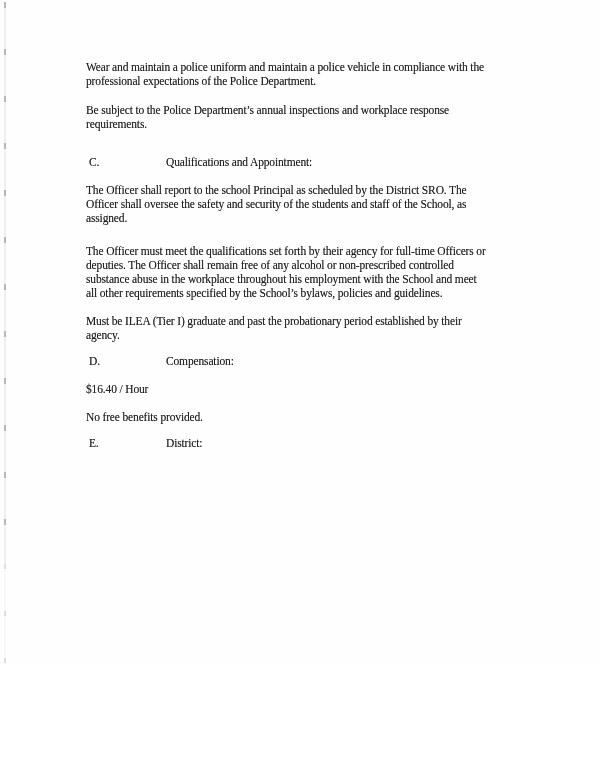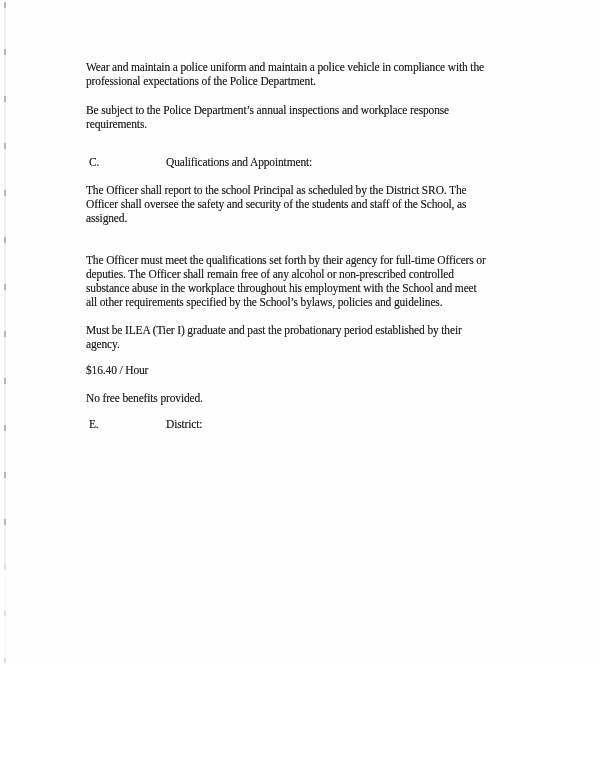--- a/index.html
+++ b/index.html
@@ -36,21 +36,21 @@
     line-height: 14px;
     letter-spacing: -0.15px;
     text-shadow: 0 0 0.3px rgba(20,20,20,0.45);
   }
   .doc-heading .h-label {
     display: inline-block;
     width: 77px;
   }
   .mb15 { margin-bottom: 15px; }
   .mb24 { margin-bottom: 24px; }
-  .mb13 { margin-bottom: 28px; }
+  .mb13 { margin-bottom: 19px; }
   .mb12 { margin-bottom: 12px; }
   .page-number {
     position: absolute;
     top: 699px;
     left: 0;
     width: 600px;
     text-align: center;
     font-size: 17px;
     letter-spacing: 0.5px;
     color: #2a2a2a;
@@ -113,20 +113,23 @@
 assigned.</p>
 
     <p class="doc-para">The Officer must meet the qualifications set forth by their agency for full-time Officers or
 deputies. The Officer shall remain free of any alcohol or non-prescribed controlled
 substance abuse in the workplace throughout his employment with the School and meet
 all other requirements specified by the School’s bylaws, policies and guidelines.</p>
 
     <p class="doc-para mb12">Must be ILEA (Tier I) graduate and past the probationary period established by their
 agency.</p>
 
+    <div class="doc-heading">
+      <span class="h-label">D.</span><span>Compensation:</span>
+    </div>
 
     <p class="doc-para">$16.40 / Hour</p>
 
     <p class="doc-para mb12">No free benefits provided.</p>
 
     <div class="doc-heading mb12">
       <span class="h-label">E.</span><span>District:</span>
     </div>
 
 

